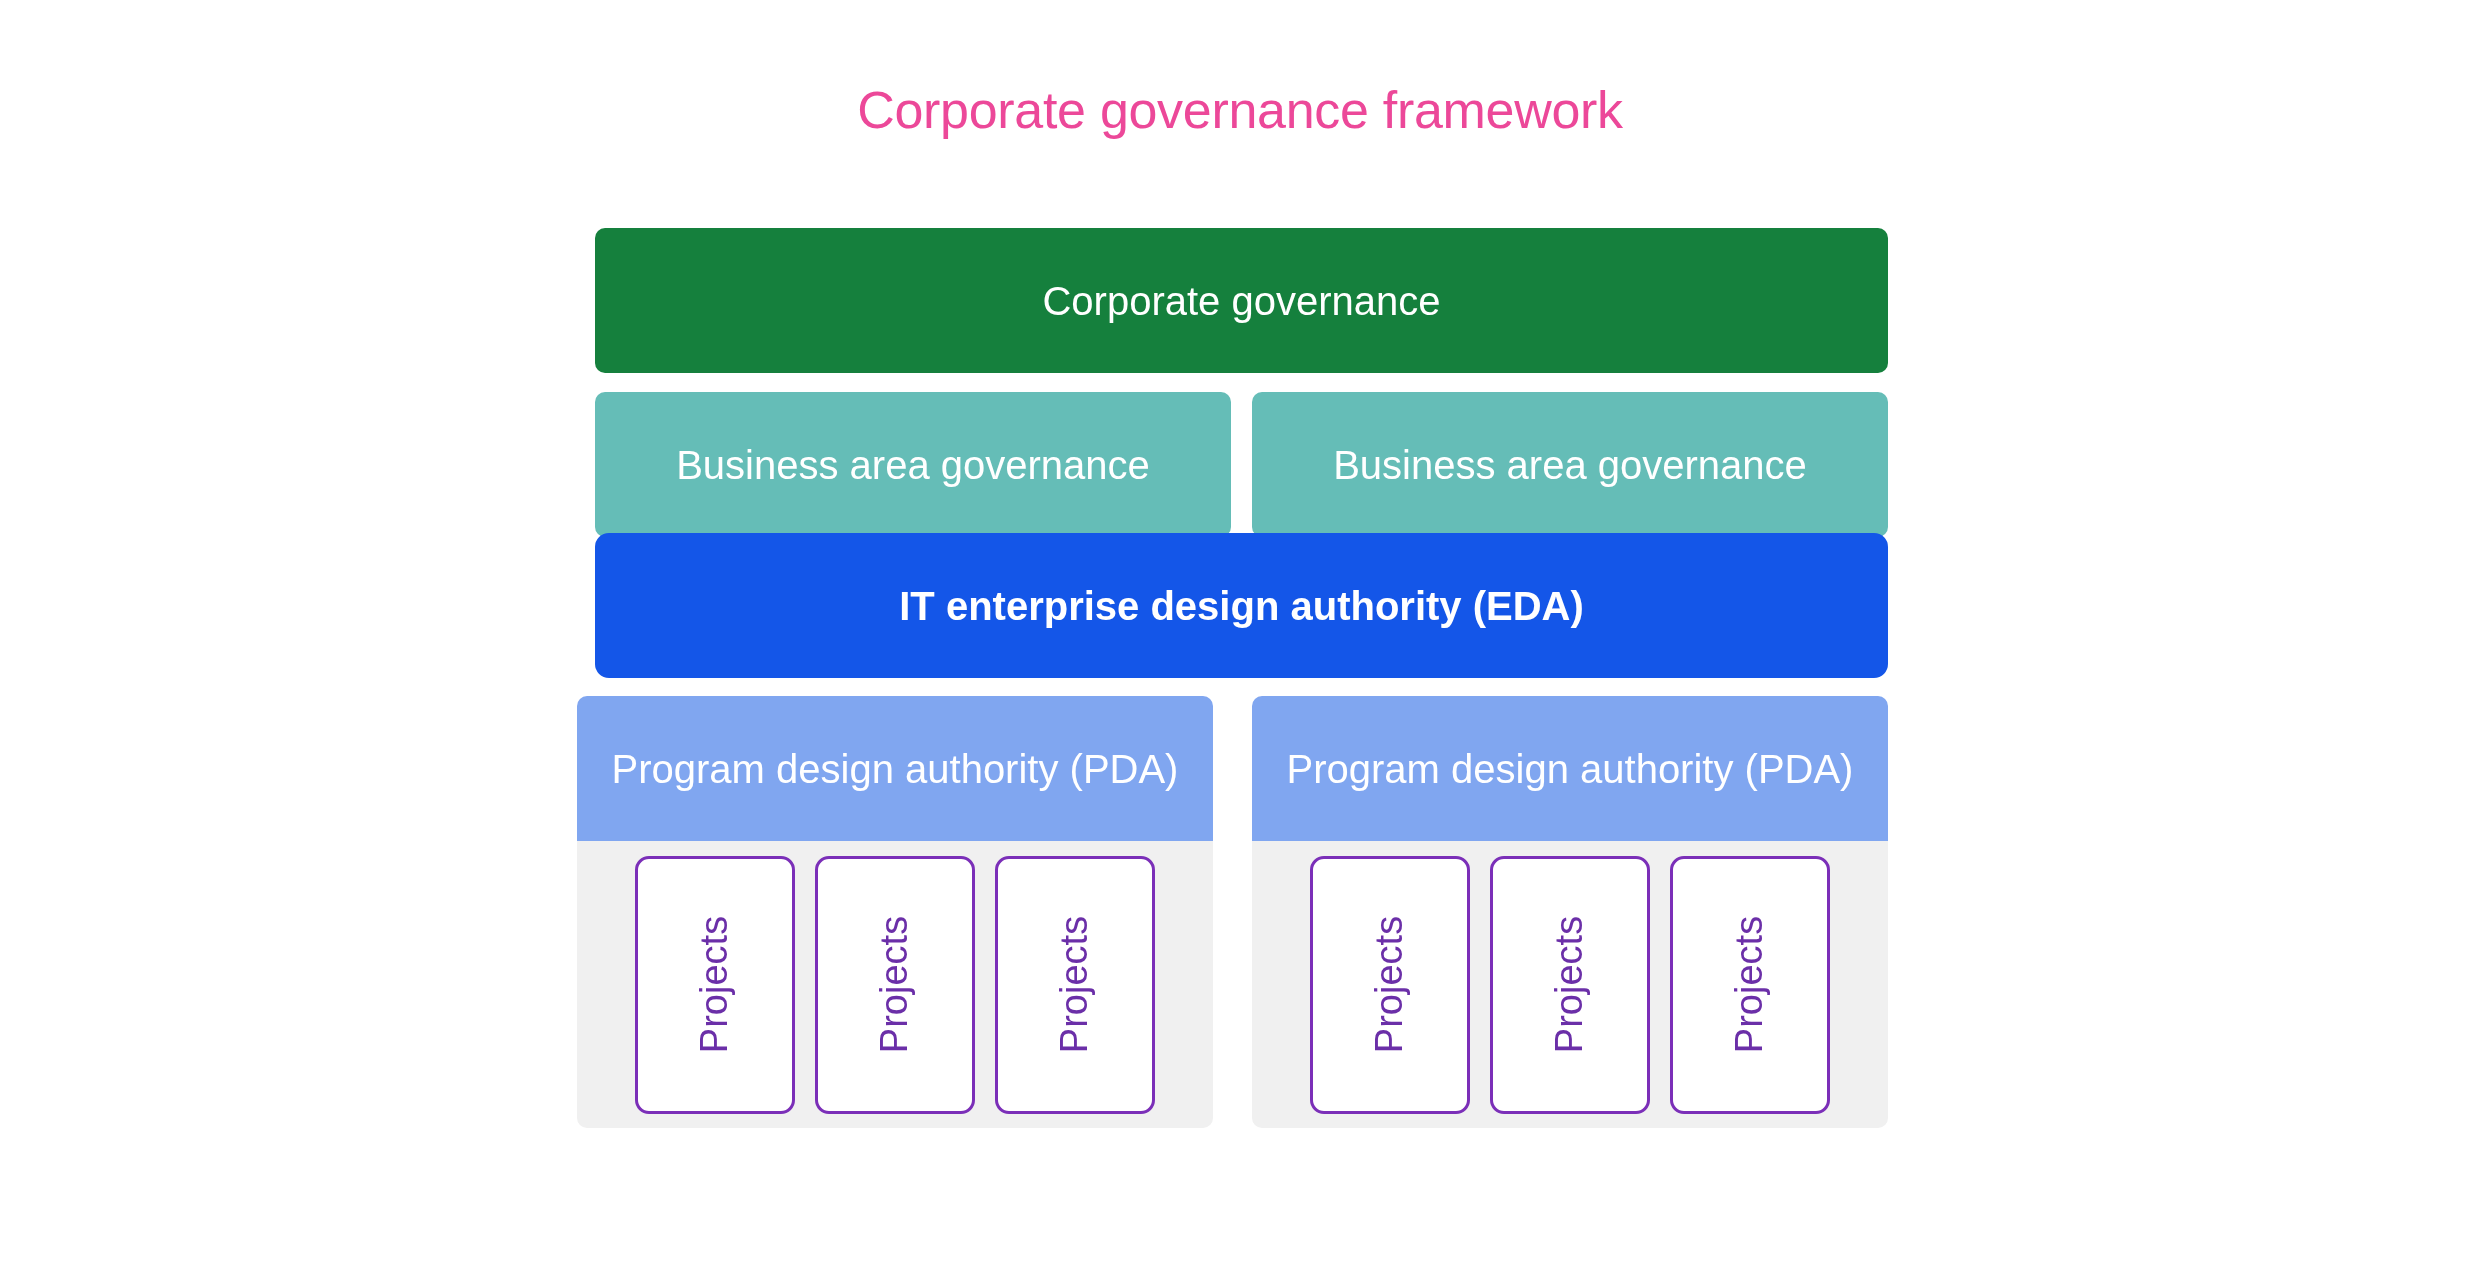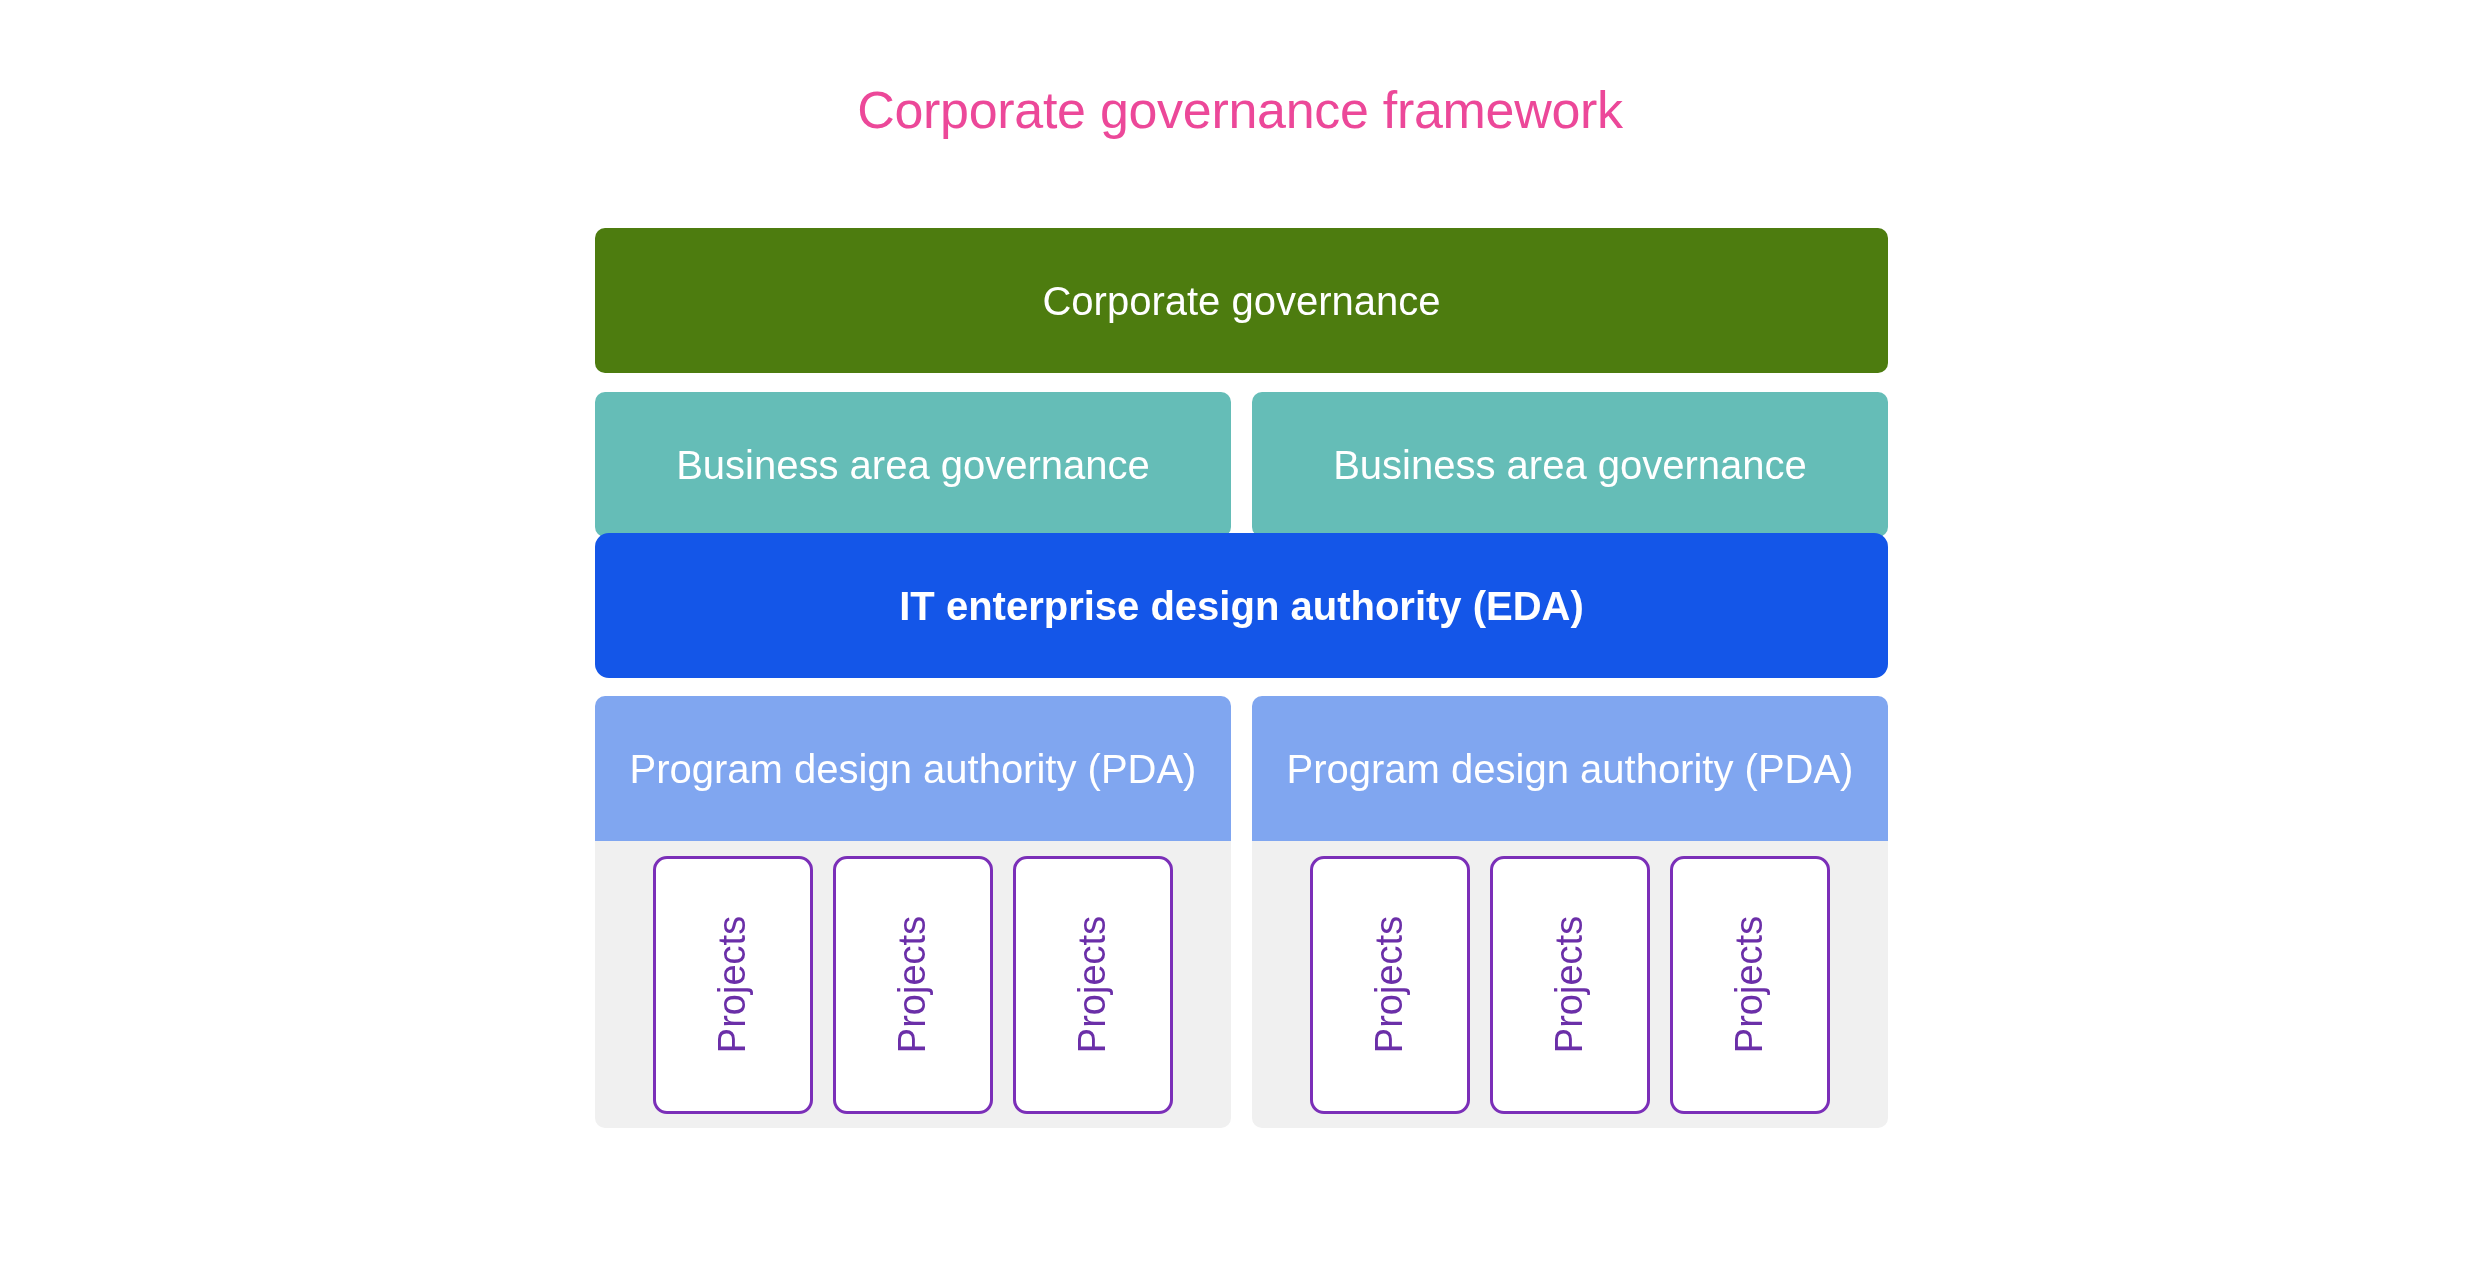--- a/index.html
+++ b/index.html
@@ -60,21 +60,21 @@
   }
 
   
   #row-corporate-governance {
     height: 145px;
     margin-bottom: 19px;
   }
   #box-corporate-governance {
     width: 100%;
     height: 145px;
-    background: #4d7c0f;
+    background: #15803d;
   }
 
   
   #row-business-area-governance {
     height: 123px;
     margin-bottom: 18px;
     justify-content: space-between;
   }
   .box-business-area-governance {
     width: 636px;
@@ -90,22 +90,23 @@
   #box-eda {
     width: 100%;
     height: 145px;
     background: #1456e8;
     font-weight: bold;
     border-radius: 14px;
   }
 
   
   #row-pda {
-    justify-content: space-between;
+    justify-content: flex-end;
     align-items: flex-start;
+    gap: 39px;
   }
   .pda-column {
     width: 636px;
   }
   .box-pda {
     width: 636px;
     height: 145px;
     background: #80a6f0;
     border-bottom-left-radius: 0;
     border-bottom-right-radius: 0;

